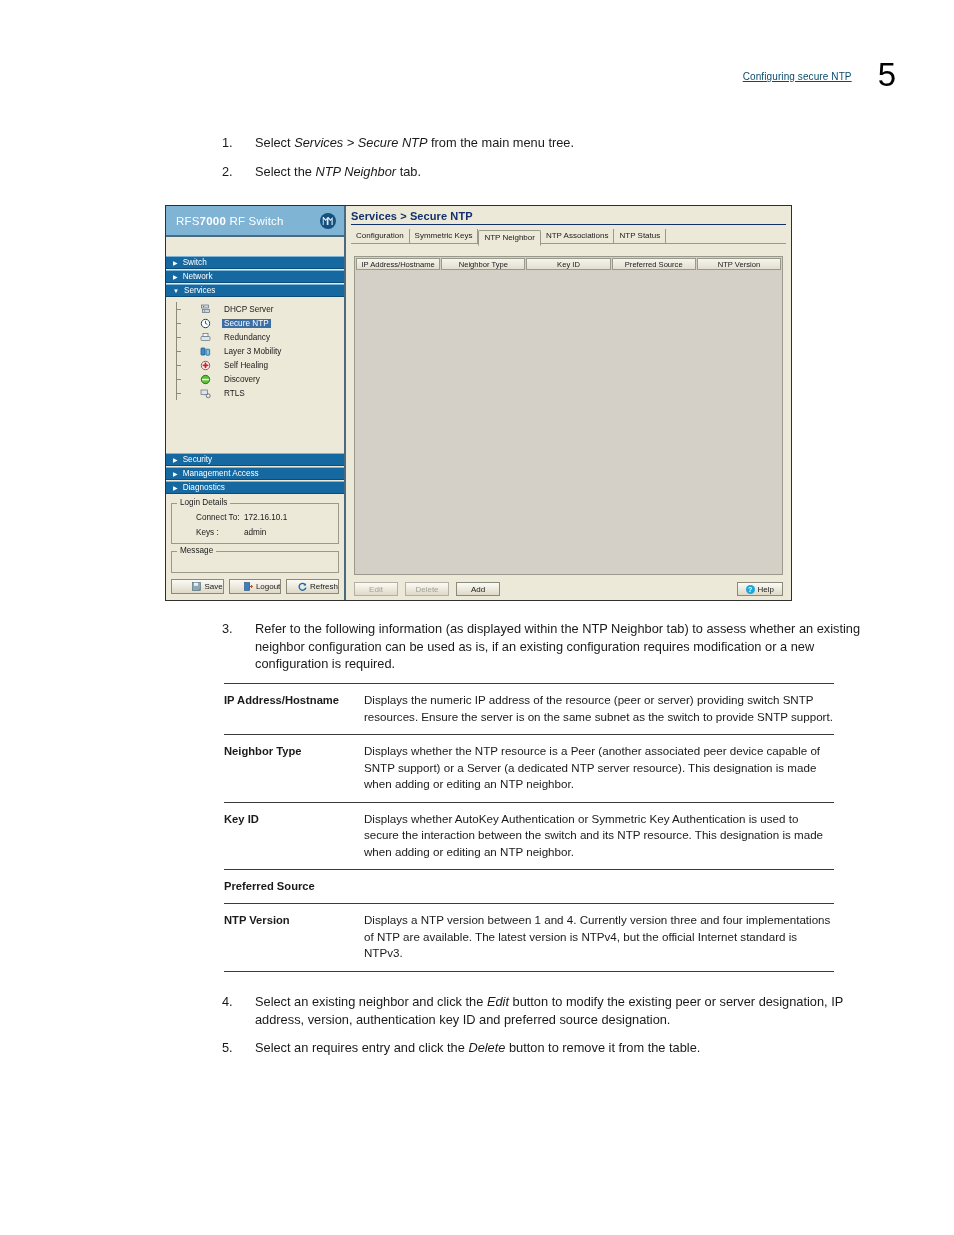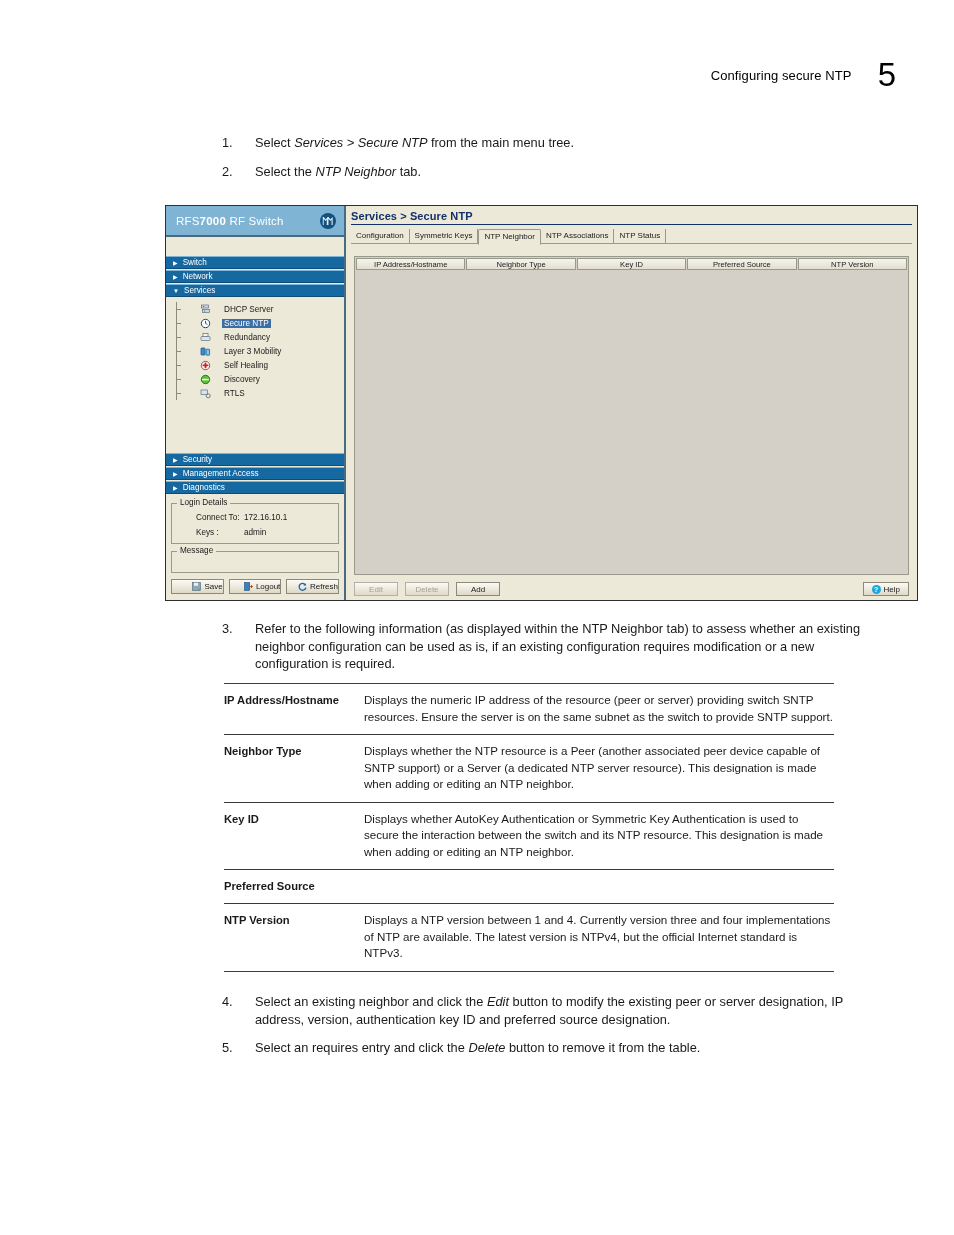--- a/index.html
+++ b/index.html
@@ -19,23 +19,24 @@
   
   .page-header {
     position: absolute;
     top: 52px;
     right: 58px;
     display: flex;
     align-items: baseline;
     gap: 26px;
   }
   .page-header-title {
-    font-size: 13px;
-    color: #000000;
+    font-size: 10px;
+    color: #0c4a6e;
     letter-spacing: 0.1px;
+    text-decoration: underline;
   }
   .page-header-num {
     font-size: 33px;
     font-weight: 400;
     color: #000;
     line-height: 1;
     position: relative;
     top: 6px;
   }
 
@@ -58,21 +59,21 @@
     text-align: left;
   }
   .step-text { flex: 1; }
   .it { font-style: italic; }
 
   
   .app-shot {
     position: absolute;
     left: 165px;
     top: 205px;
-    width: 753px;
+    width: 627px;
     height: 396px;
     border: 1px solid #2f2f2f;
     background: #ece9d8;
     box-sizing: border-box;
     display: flex;
     font-size: 9px;
     overflow: hidden;
   }
 
   
@@ -244,21 +245,21 @@
   .main-title {
     font-size: 11px;
     font-weight: 700;
     color: #13306b;
     border-bottom: 1px solid #13306b;
     padding-bottom: 2px;
     letter-spacing: 0.1px;
   }
   .tabstrip {
     display: flex;
-    align-items: center;
+    align-items: flex-start;
     margin-top: 4px;
     border-bottom: 1px solid #9a9a8c;
     height: 14px;
   }
   .tab {
     font-size: 8px;
     padding: 2px 5px 2px 5px;
     color: #1a1a1a;
     border-right: 1px solid #9a9a8c;
     white-space: nowrap;

